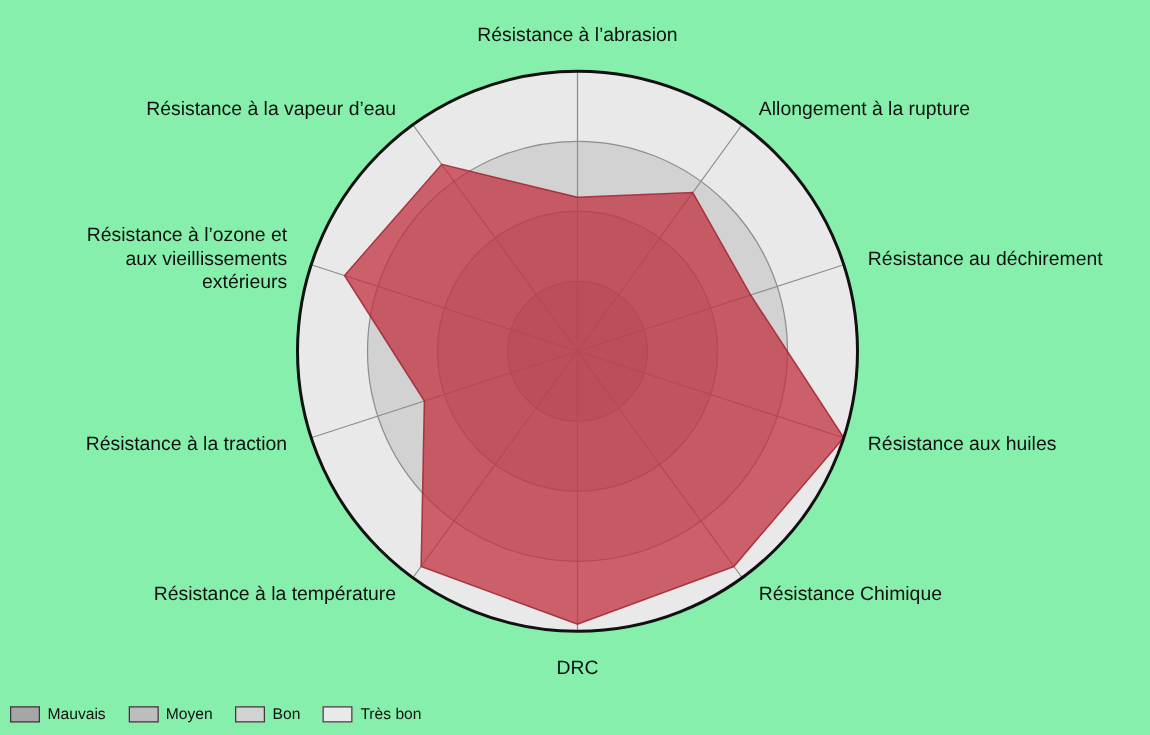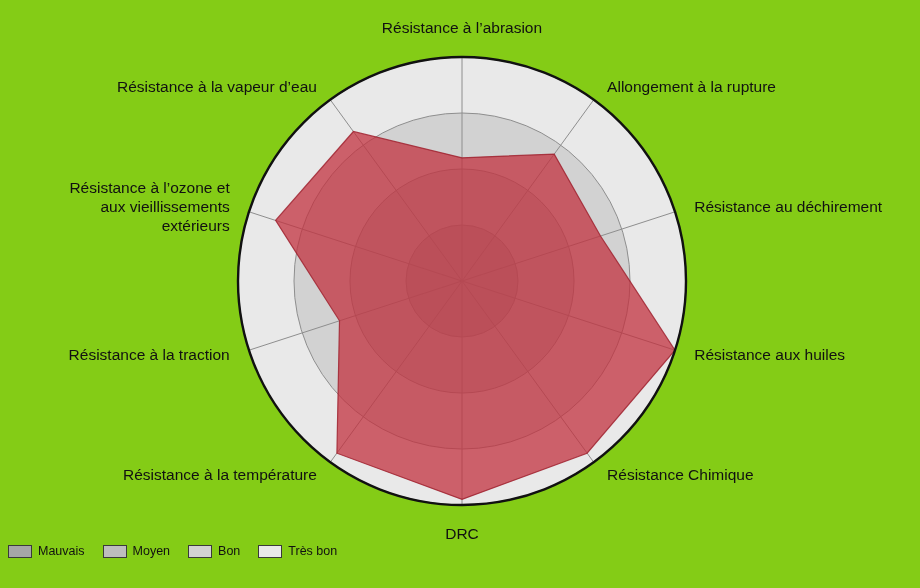--- a/index.html
+++ b/index.html
@@ -1,20 +1,20 @@
 <!DOCTYPE html>
 <html><head>
 <meta charset="utf-8">
 <style>
   html,body{margin:0;padding:0;background:#ffffff;}
-  .canvas{position:relative;width:920px;height:588px;background:#84cc16;overflow:hidden;
+  .canvas{position:relative;width:920px;height:588px;background:#86efac;overflow:hidden;
           font-family:"Liberation Sans",sans-serif;}
   svg{position:absolute;left:0;top:0;}
   svg text{font-family:"Liberation Sans",sans-serif;font-size:15.5px;fill:#111111;}
-  .legend{position:absolute;left:8px;top:544px;display:flex;align-items:center;gap:18px;
+  .legend{position:absolute;left:8px;top:564px;display:flex;align-items:center;gap:18px;
           font-size:12.5px;color:#111111;}
   .legend-item{display:flex;align-items:center;gap:6px;}
   .swatch{display:inline-block;width:24px;height:13px;border:1px solid #3a3a3a;box-sizing:border-box;}
 </style>
 </head>
 <body>
 
 <div class="canvas">
   <svg width="920" height="588" viewBox="0 0 920 588">
       <circle cx="462" cy="281" r="224" fill="#e9e9e9" stroke="#8e8e8e" stroke-width="1"></circle>

